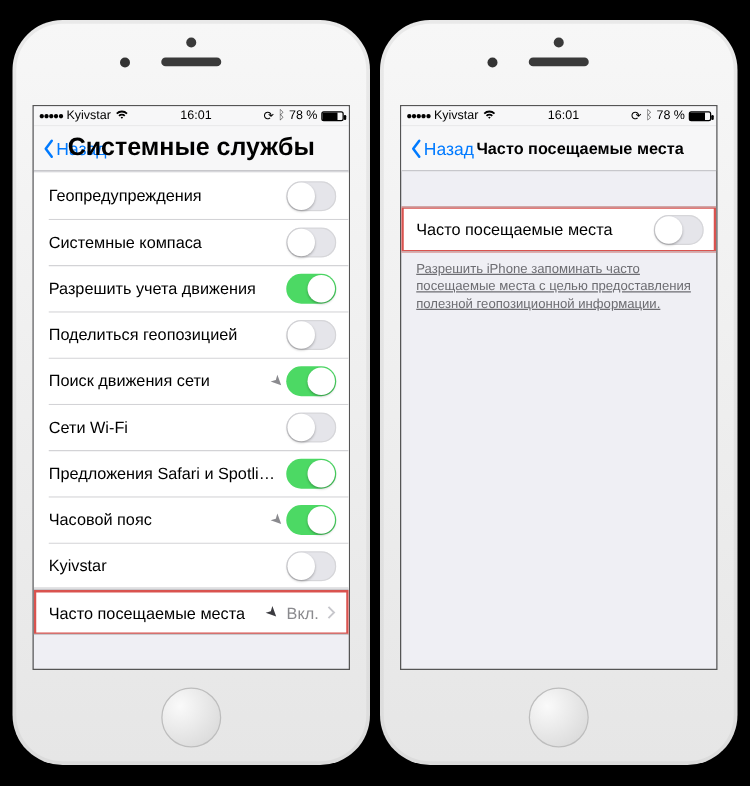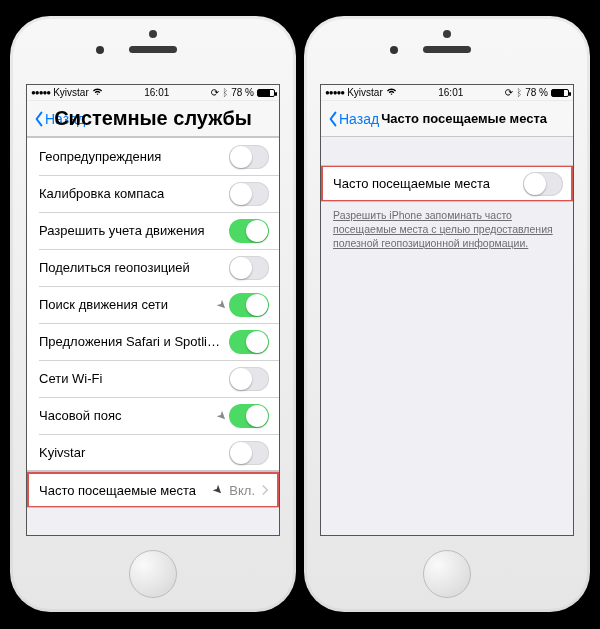--- a/index.html
+++ b/index.html
@@ -259,21 +259,21 @@
       </div>
 
       <div class="list" id="left-list">
           <div class="row">
             <span class="label">Геопредупреждения</span>
             <span class="toggle">
               <span class="knob"></span>
             </span>
           </div>
           <div class="row">
-            <span class="label">Калибровка компаса</span>
+            <span class="label">Системные компаса</span>
             <span class="toggle">
               <span class="knob"></span>
             </span>
           </div>
           <div class="row">
             <span class="label">Разрешить учета движения</span>
             <span class="toggle on">
               <span class="knob"></span>
             </span>
           </div>
@@ -284,28 +284,28 @@
             </span>
           </div>
           <div class="row">
             <span class="label">Поиск движения сети</span>
             <span class="arrow-ico">➤</span>
             <span class="toggle on">
               <span class="knob"></span>
             </span>
           </div>
           <div class="row">
+            <span class="label">Сети Wi-Fi</span>
+            <span class="toggle">
+              <span class="knob"></span>
+            </span>
+          </div>
+          <div class="row">
             <span class="label">Предложения Safari и Spotli…</span>
             <span class="toggle on">
-              <span class="knob"></span>
-            </span>
-          </div>
-          <div class="row">
-            <span class="label">Сети Wi-Fi</span>
-            <span class="toggle">
               <span class="knob"></span>
             </span>
           </div>
           <div class="row">
             <span class="label">Часовой пояс</span>
             <span class="arrow-ico">➤</span>
             <span class="toggle on">
               <span class="knob"></span>
             </span>
           </div>

